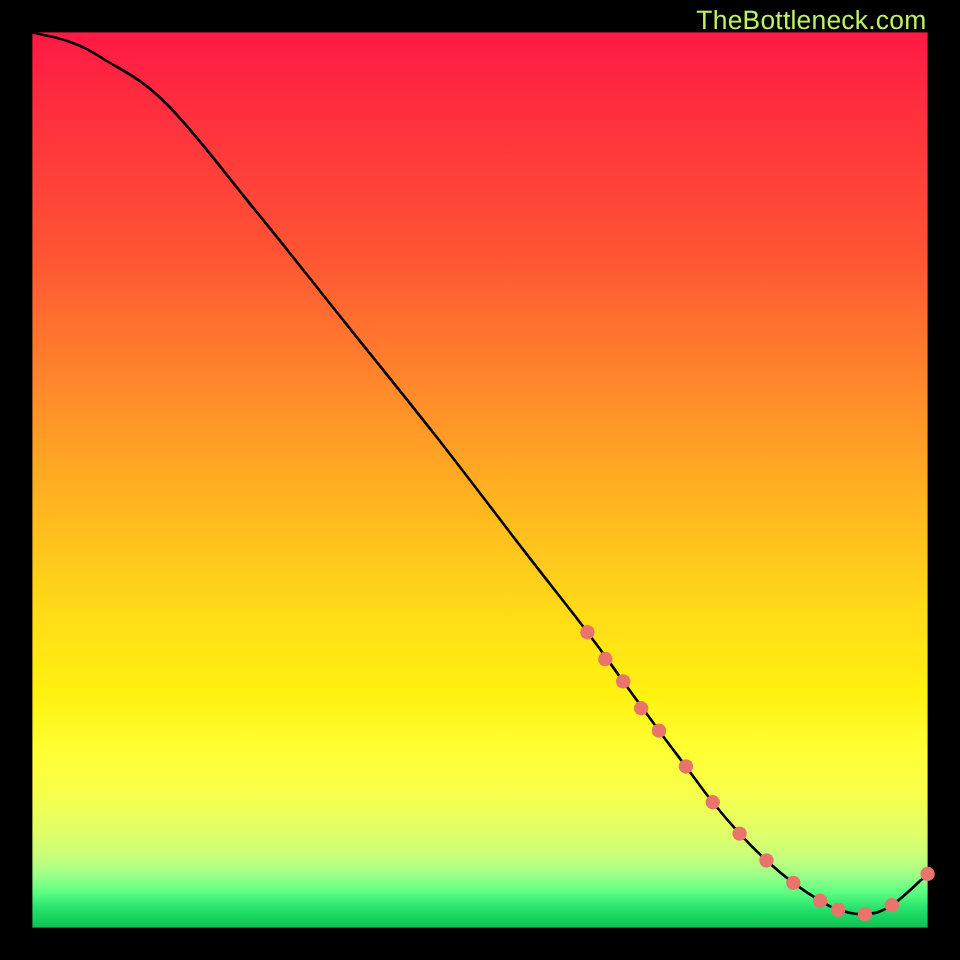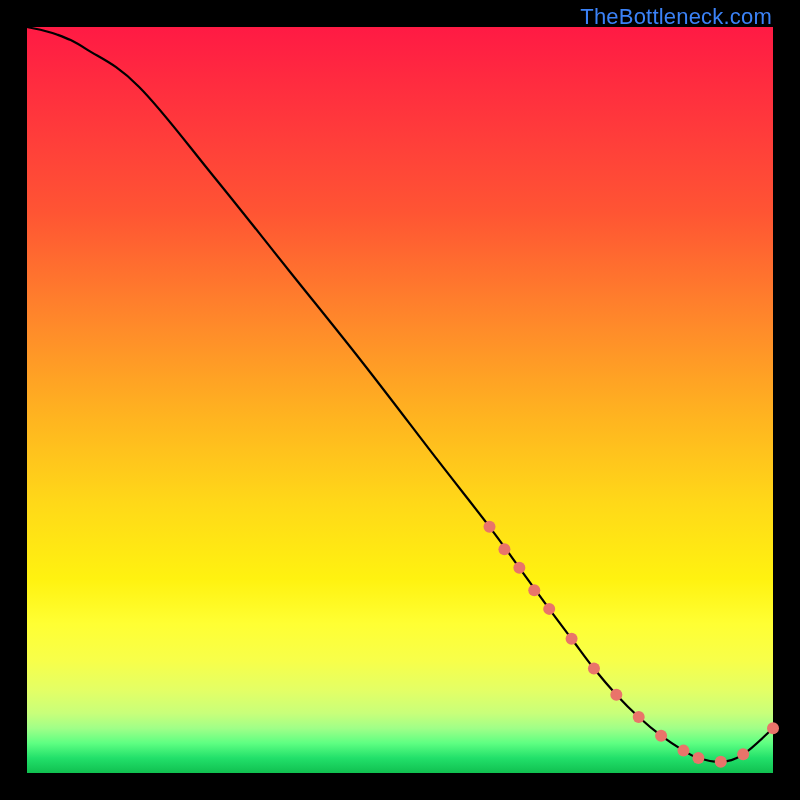--- a/index.html
+++ b/index.html
@@ -42,21 +42,21 @@
       #a0ff88 94%,
       #5eff82 96%,
       #22e06a 98%,
       #10c050 100%
     );
   }
   .watermark {
     position: absolute;
     top: 4px;
     right: 28px;
-    color: #3b82f6;
+    color: #bef264;
     font-size: 22px;
     letter-spacing: 0.2px;
     user-select: none;
   }
   svg.curve {
     position: absolute;
     left: 27px;
     top: 27px;
     width: 746px;
     height: 746px;

